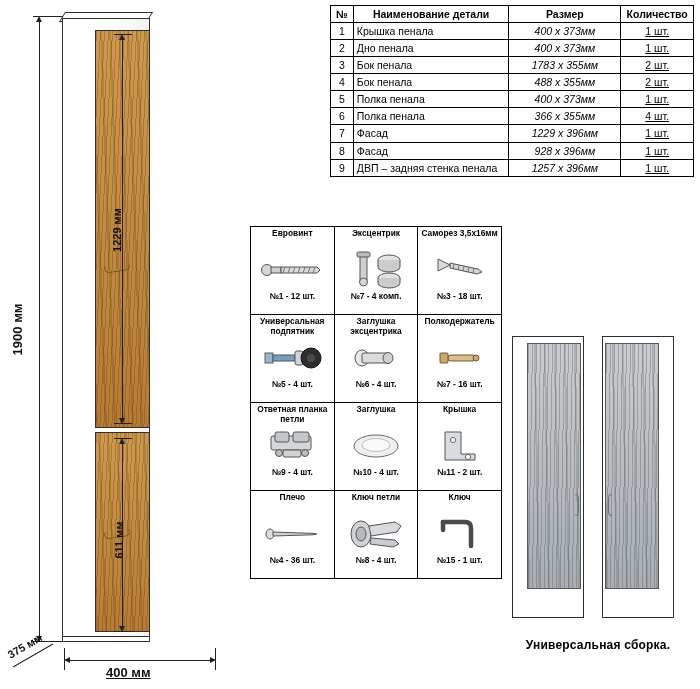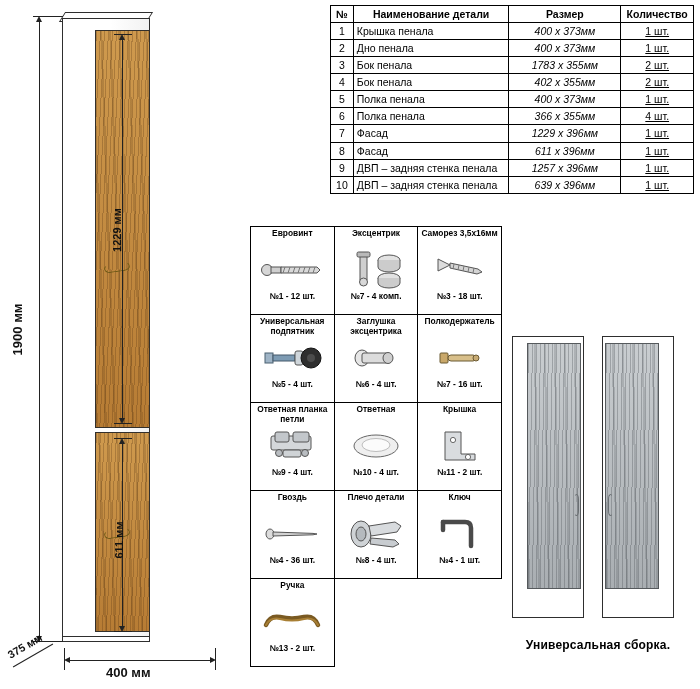--- a/index.html
+++ b/index.html
@@ -174,21 +174,21 @@
   <div class="arrowhead ah-down abs" style="left:118.5px; top:626px;"></div>
   <div class="arrow-line h-line abs" style="left:114px; top:438px; width:18px;"></div>
   <div class="arrow-line h-line abs" style="left:114px; top:631px; width:18px;"></div>
   <div class="dim-label" style="left:100px; top:534px; transform:rotate(-90deg); font-size:11px;">611 мм</div>
 
   <div class="arrow-line h-line abs" style="left:70px; top:660px; width:140px;"></div>
   <div class="arrowhead ah-left abs" style="left:64px; top:656.5px;"></div>
   <div class="arrowhead ah-right abs" style="left:210px; top:656.5px;"></div>
   <div class="arrow-line v-line abs" style="left:64px; top:648px; height:22px;"></div>
   <div class="arrow-line v-line abs" style="left:215px; top:648px; height:22px;"></div>
-  <div class="dim-label" style="left:106px; top:665px; font-size:13px;">400 мм</div>
+  <div class="dim-label" style="left:106px; top:665px; font-size:13px;text-decoration:underline;">400 мм</div>
 
   <div class="arrow-line h-line abs" style="left:10px; top:655px; width:46px; transform:rotate(-30deg);"></div>
   <div class="dim-label" style="left:6px; top:640px; font-size:11px; transform:rotate(-30deg);">375 мм</div>
 </div>
 
 <table id="parts-table">
   <thead>
     <tr>
       <th>№</th>
       <th>Наименование детали</th>
@@ -211,21 +211,21 @@
     </tr>
     <tr>
       <td class="num">3</td>
       <td class="name">Бок пенала</td>
       <td class="size">1783 х 355мм</td>
       <td class="qty">2 шт.</td>
     </tr>
     <tr>
       <td class="num">4</td>
       <td class="name">Бок пенала</td>
-      <td class="size">402 х 355мм</td>
+      <td class="size">488 х 355мм</td>
       <td class="qty">2 шт.</td>
     </tr>
     <tr>
       <td class="num">5</td>
       <td class="name">Полка пенала</td>
       <td class="size">400 х 373мм</td>
       <td class="qty">1 шт.</td>
     </tr>
     <tr>
       <td class="num">6</td>
@@ -235,33 +235,27 @@
     </tr>
     <tr>
       <td class="num">7</td>
       <td class="name">Фасад</td>
       <td class="size">1229 х 396мм</td>
       <td class="qty">1 шт.</td>
     </tr>
     <tr>
       <td class="num">8</td>
       <td class="name">Фасад</td>
-      <td class="size">611 х 396мм</td>
+      <td class="size">928 х 396мм</td>
       <td class="qty">1 шт.</td>
     </tr>
     <tr>
       <td class="num">9</td>
       <td class="name">ДВП – задняя стенка пенала</td>
       <td class="size">1257 х 396мм</td>
-      <td class="qty">1 шт.</td>
-    </tr>
-    <tr>
-      <td class="num">10</td>
-      <td class="name">ДВП – задняя стенка пенала</td>
-      <td class="size">639 х 396мм</td>
       <td class="qty">1 шт.</td>
     </tr>
   </tbody>
 </table>
 
 <table id="hardware">
   <tbody>
       <tr>
     <td>
       <span class="hw-title">Евровинт</span>
@@ -355,21 +349,21 @@
           <rect x="12" y="6" width="14" height="10" rx="2" fill="#c3c7cb" stroke="#555"></rect>
           <rect x="30" y="6" width="16" height="10" rx="2" fill="#c3c7cb" stroke="#555"></rect>
           <circle cx="16" cy="27" r="3.5" fill="#b9bdc1" stroke="#555"></circle>
           <circle cx="42" cy="27" r="3.5" fill="#b9bdc1" stroke="#555"></circle>
           <rect x="20" y="24" width="18" height="7" rx="2" fill="#cfd3d6" stroke="#555"></rect>
         </svg>
       </span>
       <span class="hw-code">№9 - 4 шт.</span>
     </td>
     <td>
-      <span class="hw-title">Ответная</span>
+      <span class="hw-title">Заглушка</span>
       <span class="hw-art">
         <svg width="52" height="30" viewBox="0 0 52 30">
           <ellipse cx="26" cy="15" rx="22" ry="11" fill="#efefef" stroke="#666"></ellipse>
           <ellipse cx="26" cy="14" rx="14" ry="6.5" fill="#fbfbfb" stroke="#bdbdbd"></ellipse>
         </svg>
       </span>
       <span class="hw-code">№10 - 4 шт.</span>
     </td>
     <td>
       <span class="hw-title">Крышка</span>
@@ -379,67 +373,53 @@
           <circle cx="18" cy="12" r="2.6" fill="#fff" stroke="#666"></circle>
           <circle cx="33" cy="29" r="2.6" fill="#fff" stroke="#666"></circle>
         </svg>
       </span>
       <span class="hw-code">№11 - 2 шт.</span>
     </td>
   </tr>
 
   <tr>
     <td>
-      <span class="hw-title">Гвоздь</span>
+      <span class="hw-title">Плечо</span>
       <span class="hw-art">
         <svg width="62" height="20" viewBox="0 0 62 20">
           <ellipse cx="9" cy="10" rx="4" ry="5" fill="#dcdcdc" stroke="#555"></ellipse>
           <path d="M12 8 L52 9.4 L56 10 L52 10.8 L12 12 Z" fill="#d2d2d2" stroke="#555"></path>
         </svg>
       </span>
       <span class="hw-code">№4 - 36 шт.</span>
     </td>
     <td>
-      <span class="hw-title">Плечо детали</span>
+      <span class="hw-title">Ключ петли</span>
       <span class="hw-art">
         <svg width="62" height="40" viewBox="0 0 62 40">
           <ellipse cx="16" cy="20" rx="10" ry="13" fill="#cfd3d6" stroke="#555"></ellipse>
           <ellipse cx="16" cy="20" rx="5" ry="7" fill="#b5babe" stroke="#555"></ellipse>
           <path d="M24 12 L50 8 L56 12 L52 18 L26 22 Z" fill="#d8dbde" stroke="#555"></path>
           <path d="M26 24 L50 26 L54 30 L48 33 L25 30 Z" fill="#c8ccd0" stroke="#555"></path>
         </svg>
       </span>
       <span class="hw-code">№8 - 4 шт.</span>
     </td>
     <td>
       <span class="hw-title">Ключ</span>
       <span class="hw-art">
         <svg width="50" height="40" viewBox="0 0 50 40">
           <path d="M8 8 L30 8 Q36 8 36 14 L36 32" fill="none" stroke="#4a4a4a" stroke-width="4.5" stroke-linecap="round"></path>
           <path d="M8 8 L8 16" fill="none" stroke="#4a4a4a" stroke-width="4.5" stroke-linecap="round"></path>
         </svg>
       </span>
-      <span class="hw-code">№4 - 1 шт.</span>
+      <span class="hw-code">№15 - 1 шт.</span>
     </td>
   </tr>
 
-  <tr>
-    <td>
-      <span class="hw-title">Ручка</span>
-      <span class="hw-art">
-        <svg width="64" height="26" viewBox="0 0 64 26">
-          <path d="M6 16 Q10 6 20 8 Q32 11 44 8 Q54 6 58 16" fill="none" stroke="#7a5a22" stroke-width="4.5" stroke-linecap="round"></path>
-          <path d="M6 16 Q10 8 20 10 Q32 13 44 10 Q54 8 58 16" fill="none" stroke="#a87f34" stroke-width="2" stroke-linecap="round"></path>
-        </svg>
-      </span>
-      <span class="hw-code">№13 - 2 шт.</span>
-    </td>
-    <td class="empty"></td>
-    <td class="empty"></td>
-  </tr>
 </tbody>
   </table>
 
 <div id="pair">
   <div class="pair-cab" style="left:6px;">
     <div class="pair-door">
       <div class="pair-handle" style="top:150px; left:46px;"></div>
     </div>
   </div>
   <div class="pair-cab" style="left:96px;">

